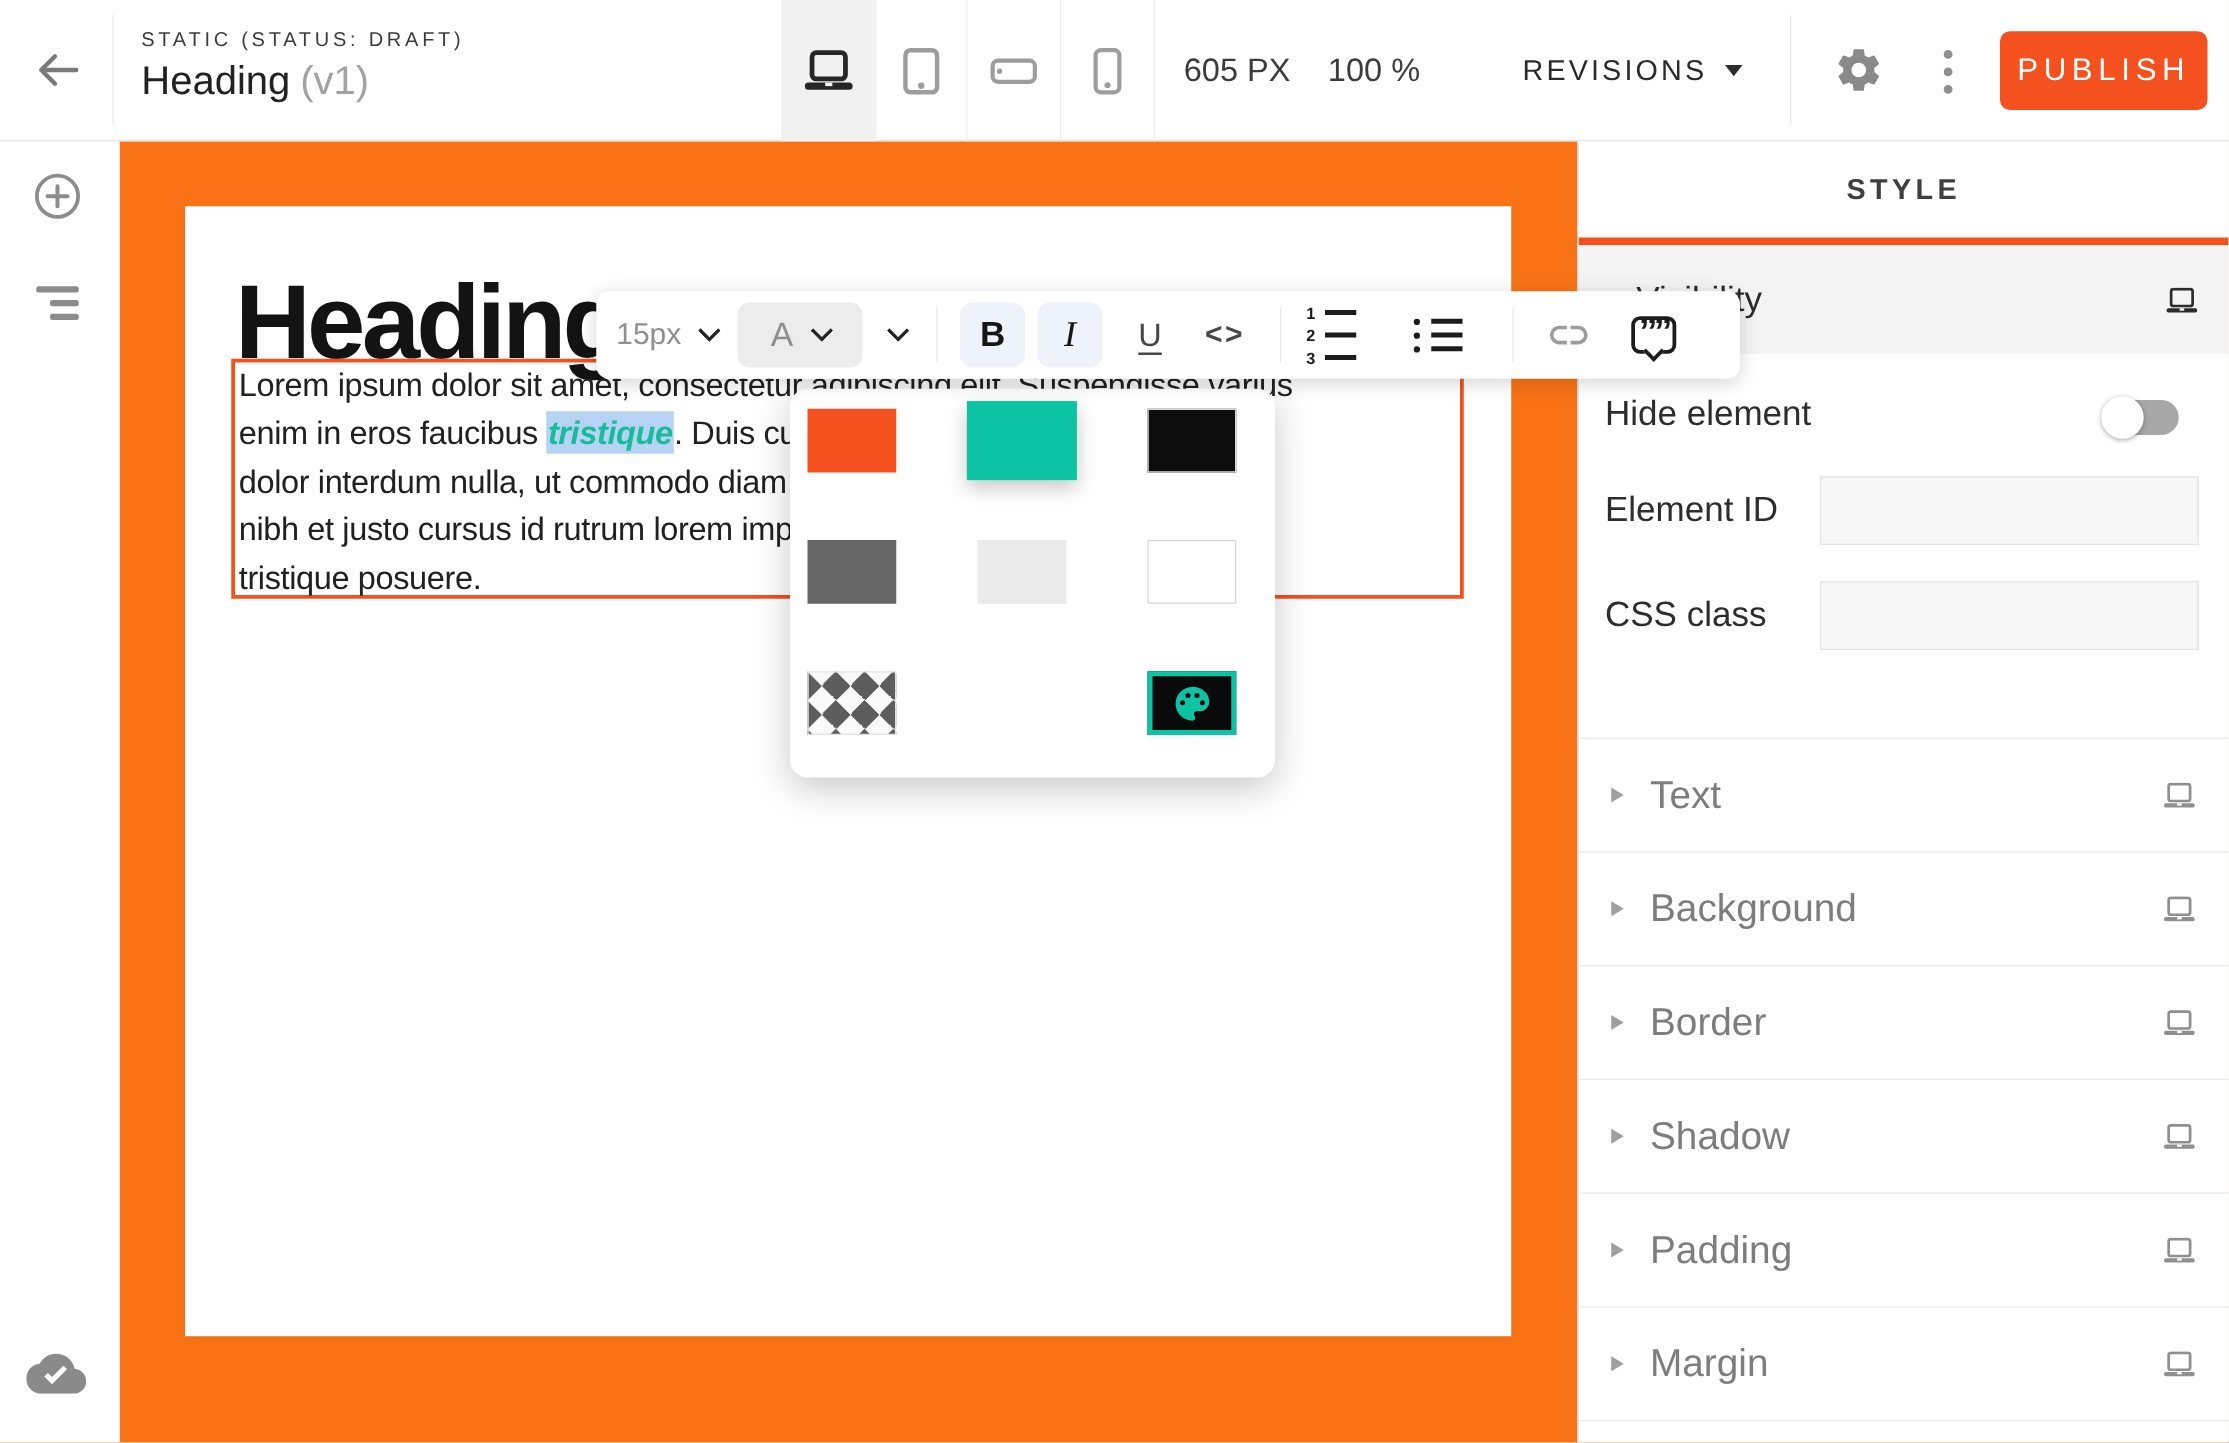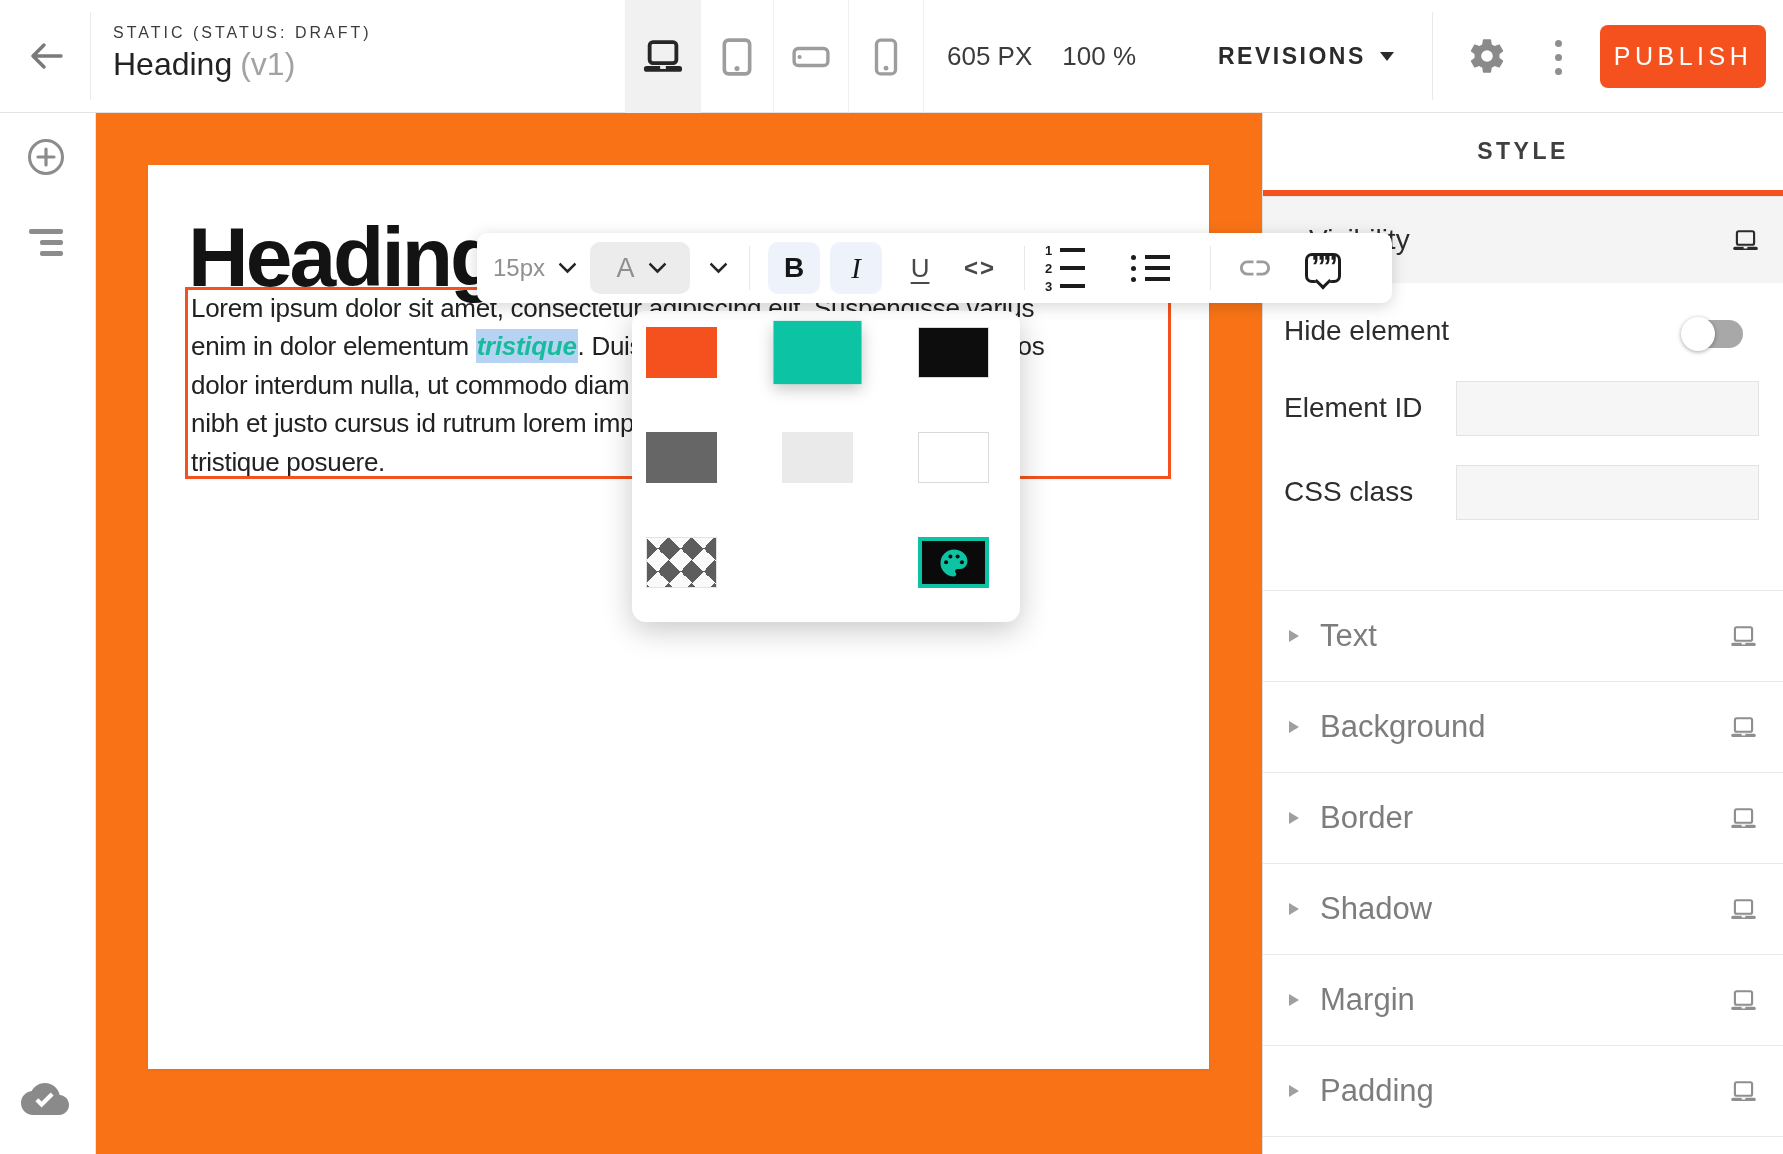--- a/index.html
+++ b/index.html
@@ -16,21 +16,21 @@
   .topbar{position:absolute;left:0;top:0;width:1783px;height:113px;background:#fff;border-bottom:1px solid #e3e3e3;z-index:50;}
   .back-btn{position:absolute;left:24px;top:36px;width:44px;height:40px;display:flex;align-items:center;justify-content:center;cursor:pointer;}
   .tb-vdiv{position:absolute;top:12px;bottom:12px;width:1px;background:#e9e9e9;}
   .doc-status{position:absolute;left:113px;top:24px;font-size:16px;letter-spacing:3px;color:#3c3c3c;}
   .doc-title{position:absolute;left:113px;top:46px;font-size:32px;color:#222;}
   .doc-version{color:#a2a2a2;margin-left:8px;}
   .device-btn{position:absolute;top:0;height:113px;display:flex;align-items:center;justify-content:center;color:#9d9d9d;border-left:1px solid #efefef;cursor:pointer;}
   .device-btn.active{background:#f1f1f1;color:#262626;}
   .device-last-edge{position:absolute;left:923px;top:0;height:113px;width:1px;background:#efefef;}
   .dim-text{position:absolute;left:947px;top:0;height:113px;display:flex;align-items:center;gap:30px;font-size:26px;color:#3c3c3c;}
-  .revisions{position:absolute;left:1218px;top:0;height:113px;display:flex;align-items:center;font-size:23px;letter-spacing:2.5px;color:#2b2b2b;cursor:pointer;font-weight:bold;}
+  .revisions{position:absolute;left:1218px;top:0;height:113px;display:flex;align-items:center;font-size:23px;letter-spacing:2.5px;color:#2b2b2b;cursor:pointer;}
   .caret-down{width:0;height:0;border-left:7px solid transparent;border-right:7px solid transparent;border-top:9px solid #2b2b2b;margin-left:14px;}
   .gear-btn{position:absolute;left:1465px;top:34px;width:44px;height:44px;display:flex;align-items:center;justify-content:center;cursor:pointer;color:#8a8a8a;}
   .kebab-btn{position:absolute;left:1543px;top:30px;width:30px;height:54px;display:flex;flex-direction:column;align-items:center;justify-content:center;gap:7px;cursor:pointer;}
   .kebab-btn i{width:7px;height:7px;border-radius:50%;background:#8f8f8f;}
   .publish-btn{position:absolute;left:1600px;top:25px;width:166px;height:63px;background:var(--accent);border:none;border-radius:8px;color:#fff;font-size:25px;letter-spacing:4.5px;font-family:"Liberation Sans",sans-serif;cursor:pointer;display:flex;align-items:center;justify-content:center;}
 
   
   .rail{position:absolute;left:0;top:113px;width:96px;bottom:0;background:#fff;border-right:1px solid #e7e7e7;z-index:20;}
   .rail-plus{position:absolute;left:26px;top:24px;width:40px;height:40px;color:#8c8c8c;cursor:pointer;}
   .rail-layers{position:absolute;left:29px;top:116px;width:34px;cursor:pointer;}
@@ -190,21 +190,21 @@
       </svg>
     </div>
   </nav>
 
   <main class="canvas">
     <section class="card">
       <h1 class="heading">Heading</h1>
       <div class="selbox">
         <div class="paralines">
           <div>Lorem ipsum dolor sit amet, consectetur adipiscing elit. Suspendisse varius</div>
-          <div><span>enim in dolor elementum </span><span class="hl"><span class="tealword">tristique</span></span><span>. Duis cursus, mi quis viverra ornare, eros</span></div>
+          <div><span>enim in eros faucibus </span><span class="hl"><span class="tealword">tristique</span></span><span>. Duis cursus, mi quis viverra ornare, eros</span></div>
           <div>dolor interdum nulla, ut commodo diam libero vitae erat. Aenean faucibus</div>
           <div>nibh et justo cursus id rutrum lorem imperdiet. Nunc ut sem vitae risus</div>
           <div>tristique posuere.</div>
         </div>
       </div>
     </section>
   </main>
 
   <div class="ttoolbar">
     <div class="fs-ctl">
@@ -348,32 +348,32 @@
     <span class="sec-laptop">
             <svg width="27" height="21" viewBox="0 0 44 34">
     <rect x="8" y="2" width="28" height="22" rx="3" fill="none" stroke="currentColor" stroke-width="3.5"></rect>
     <rect x="2" y="27" width="40" height="5.5" rx="2.5" fill="currentColor"></rect>
     <rect x="19" y="27" width="6" height="3" fill="#fff"></rect>
   </svg>
           </span>
   </div>
         <div class="sec-row">
     <span class="sec-tri"></span>
+    <span class="sec-label">Padding</span>
+    <span class="sec-laptop">
+            <svg width="27" height="21" viewBox="0 0 44 34">
+    <rect x="8" y="2" width="28" height="22" rx="3" fill="none" stroke="currentColor" stroke-width="3.5"></rect>
+    <rect x="2" y="27" width="40" height="5.5" rx="2.5" fill="currentColor"></rect>
+    <rect x="19" y="27" width="6" height="3" fill="#fff"></rect>
+  </svg>
+          </span>
+  </div>
+        <div class="sec-row">
+    <span class="sec-tri"></span>
     <span class="sec-label">Margin</span>
-    <span class="sec-laptop">
-            <svg width="27" height="21" viewBox="0 0 44 34">
-    <rect x="8" y="2" width="28" height="22" rx="3" fill="none" stroke="currentColor" stroke-width="3.5"></rect>
-    <rect x="2" y="27" width="40" height="5.5" rx="2.5" fill="currentColor"></rect>
-    <rect x="19" y="27" width="6" height="3" fill="#fff"></rect>
-  </svg>
-          </span>
-  </div>
-        <div class="sec-row">
-    <span class="sec-tri"></span>
-    <span class="sec-label">Padding</span>
     <span class="sec-laptop">
             <svg width="27" height="21" viewBox="0 0 44 34">
     <rect x="8" y="2" width="28" height="22" rx="3" fill="none" stroke="currentColor" stroke-width="3.5"></rect>
     <rect x="2" y="27" width="40" height="5.5" rx="2.5" fill="currentColor"></rect>
     <rect x="19" y="27" width="6" height="3" fill="#fff"></rect>
   </svg>
           </span>
   </div>
       </div>
   </aside>

